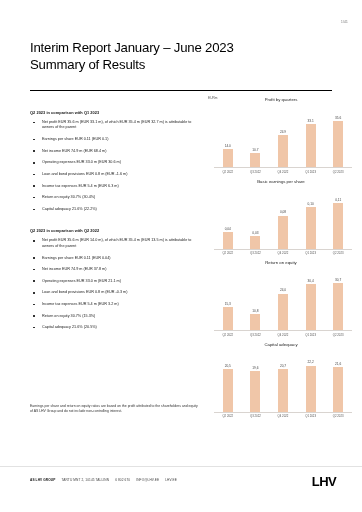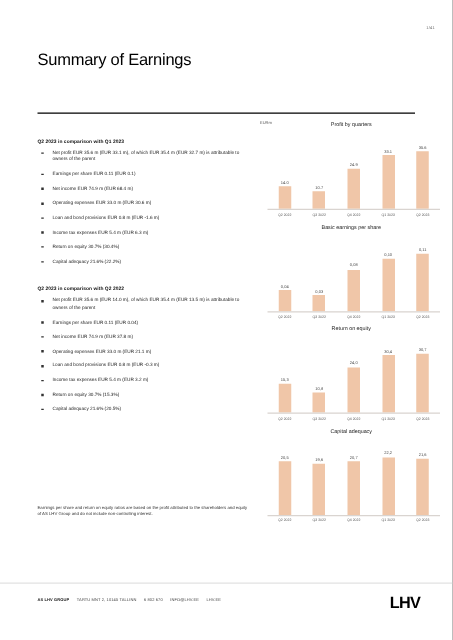--- a/index.html
+++ b/index.html
@@ -46,21 +46,22 @@
   .logo{position:absolute;right:26px;top:474px;font-size:13px;font-weight:bold;color:#000;letter-spacing:-0.6px;font-family:"Liberation Sans",sans-serif;}
 </style>
 </head>
 <body>
 
 <div class="page">
 
   <div class="page-num">1/41</div>
 
   <div class="title-block">
-    <div class="title-line">Summary of Earnings</div>
+    <div class="title-line">Interim Report January – June 2023</div>
+    <div class="title-line">Summary of Results</div>
   </div>
 
   <div class="rule"></div>
 
   <div class="col-left">
     <div class="sec-head">Q2 2023 in comparison with Q1 2023</div>
     <ul class="bullets" id="list-q1">
         <li>Net profit EUR 35.6 m (EUR 33.1 m), of which EUR 35.4 m (EUR 32.7 m) is attributable to owners of the parent</li>
         <li>Earnings per share EUR 0.11 (EUR 0.1)</li>
         <li>Net income EUR 74.9 m (EUR 68.4 m)</li>

